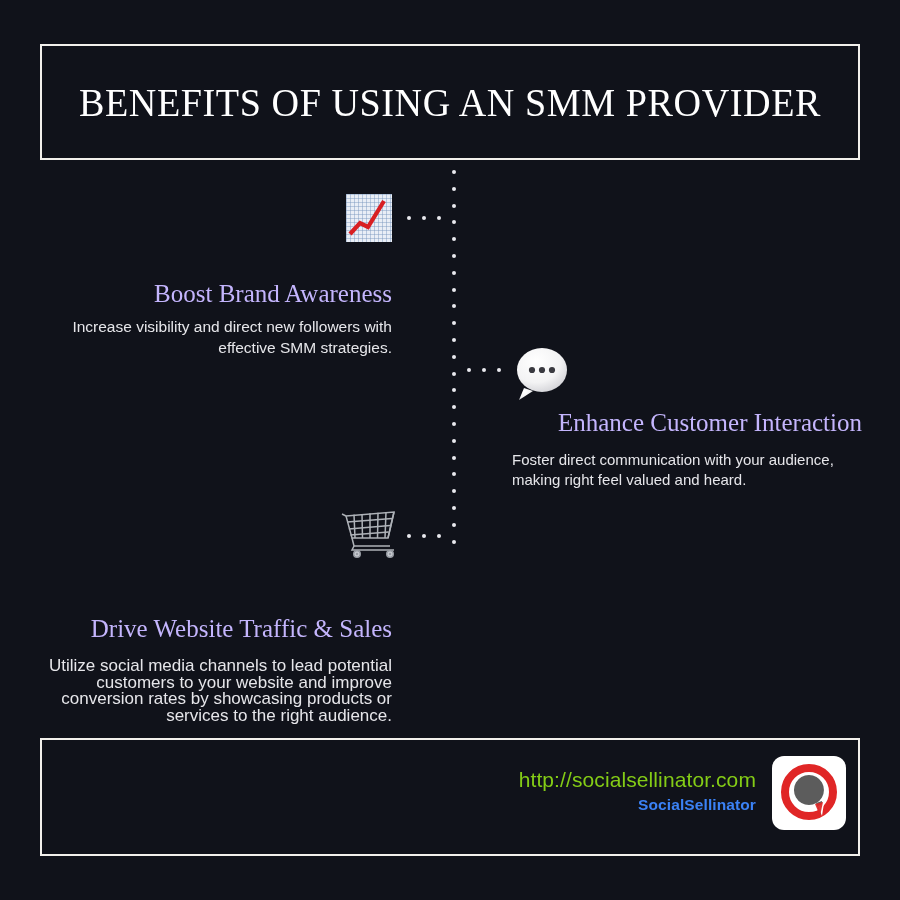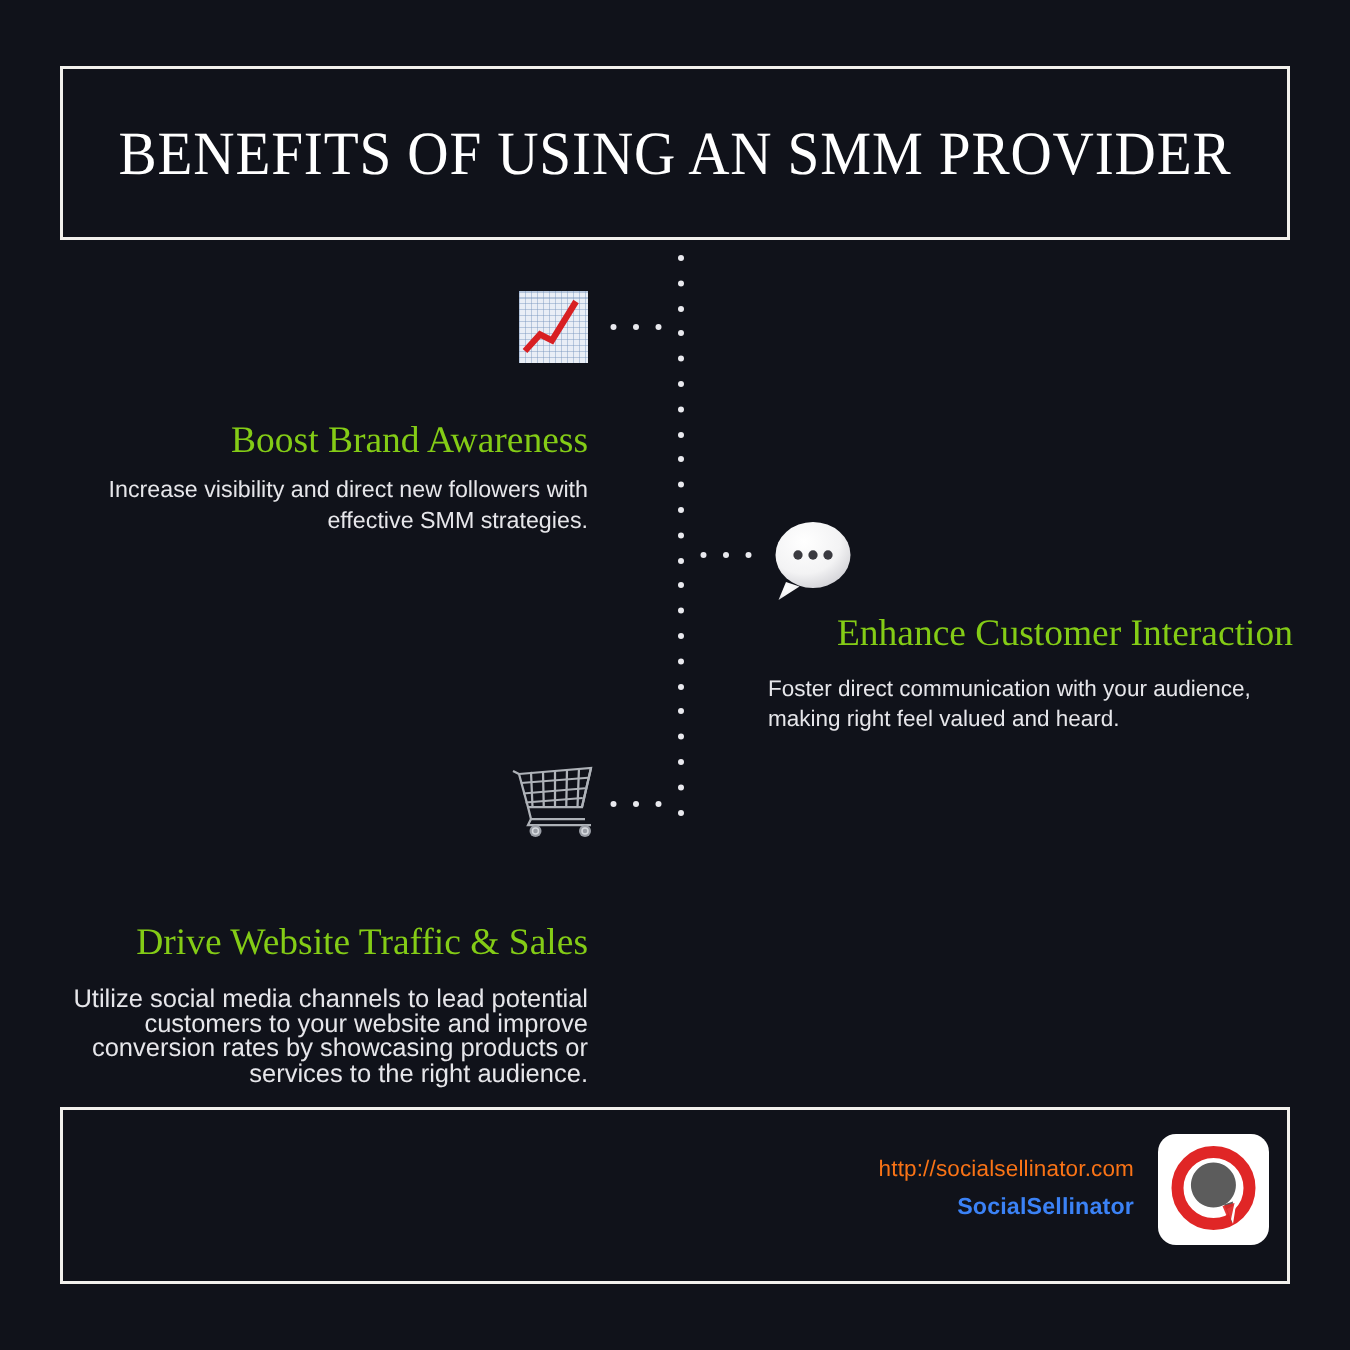--- a/index.html
+++ b/index.html
@@ -59,21 +59,21 @@
     border-radius: 50%;
     background: #e9e9ee;
   }
 
   
   .block {
     position: absolute;
   }
   .block-heading {
     font-family: "Liberation Serif", serif;
-    color: #84cc16;
+    color: #c4b5fd;
     font-weight: 400;
   }
   .block-body {
     font-family: "Liberation Sans", sans-serif;
     color: #e6e6ea;
     font-weight: 400;
   }
 
   
   #block-one {
@@ -176,22 +176,22 @@
     right: 12px;
     top: 16px;
     display: flex;
     align-items: center;
     gap: 16px;
   }
   .footer-text {
     text-align: right;
   }
   .footer-url {
-    font-size: 15px;
-    color: #f97316;
+    font-size: 21px;
+    color: #84cc16;
     line-height: 24px;
     letter-spacing: 0.1px;
   }
   .footer-brand {
     font-size: 15.5px;
     color: #3b82f6;
     font-weight: bold;
     line-height: 26px;
     letter-spacing: 0.1px;
   }

